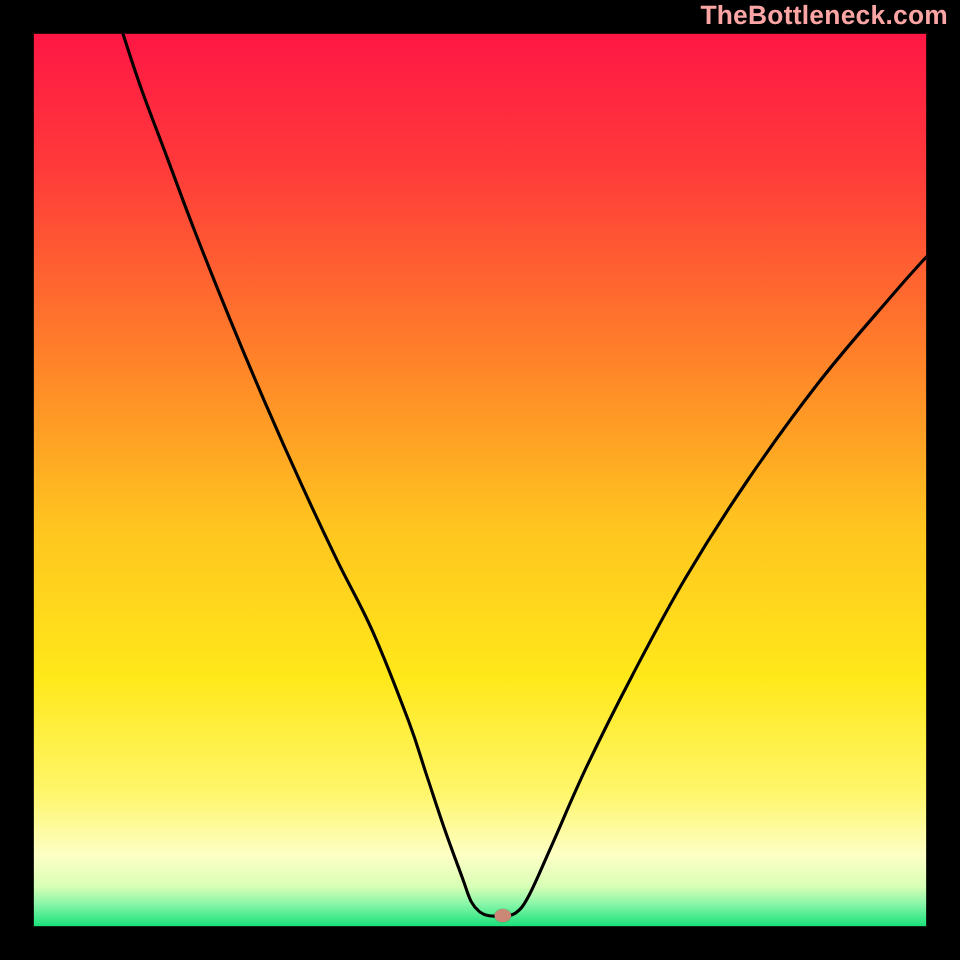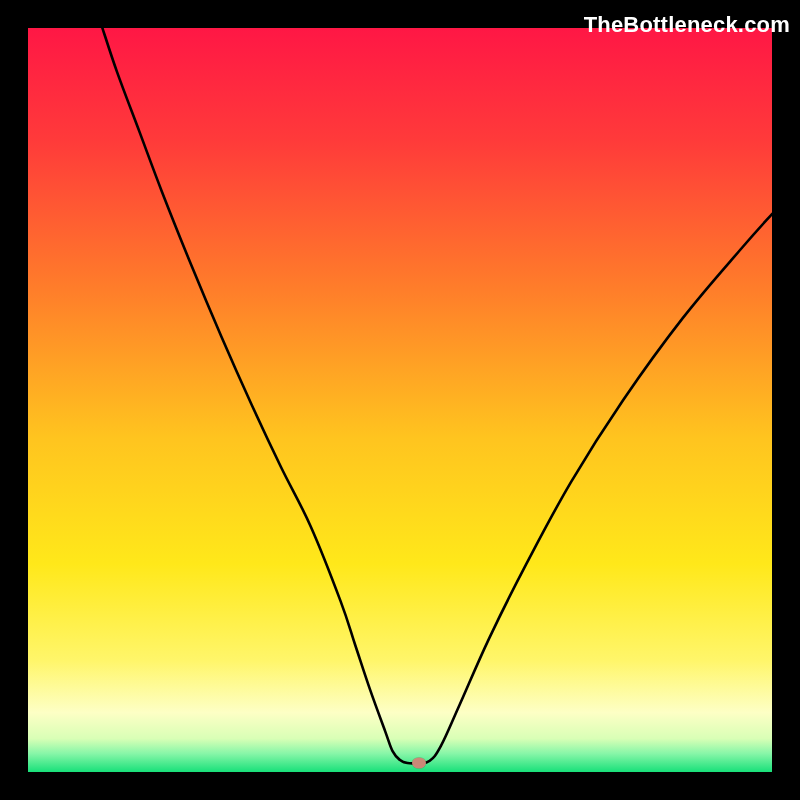--- a/index.html
+++ b/index.html
@@ -11,26 +11,26 @@
     overflow: hidden;
   }
   .container {
     position: relative;
     width: 800px;
     height: 800px;
     background: #000;
   }
   .watermark {
     position: absolute;
-    top: 12px;
+    top: 0;
     right: 10px;
     font-family: Arial, Helvetica, sans-serif;
     font-size: 22px;
     font-weight: 600;
-    color: #ffffff;
+    color: #fca5a5;
     letter-spacing: 0.2px;
     z-index: 10;
     user-select: none;
   }
   .plot-area {
     position: absolute;
     left: 28px;
     top: 28px;
     width: 744px;
     height: 744px;

